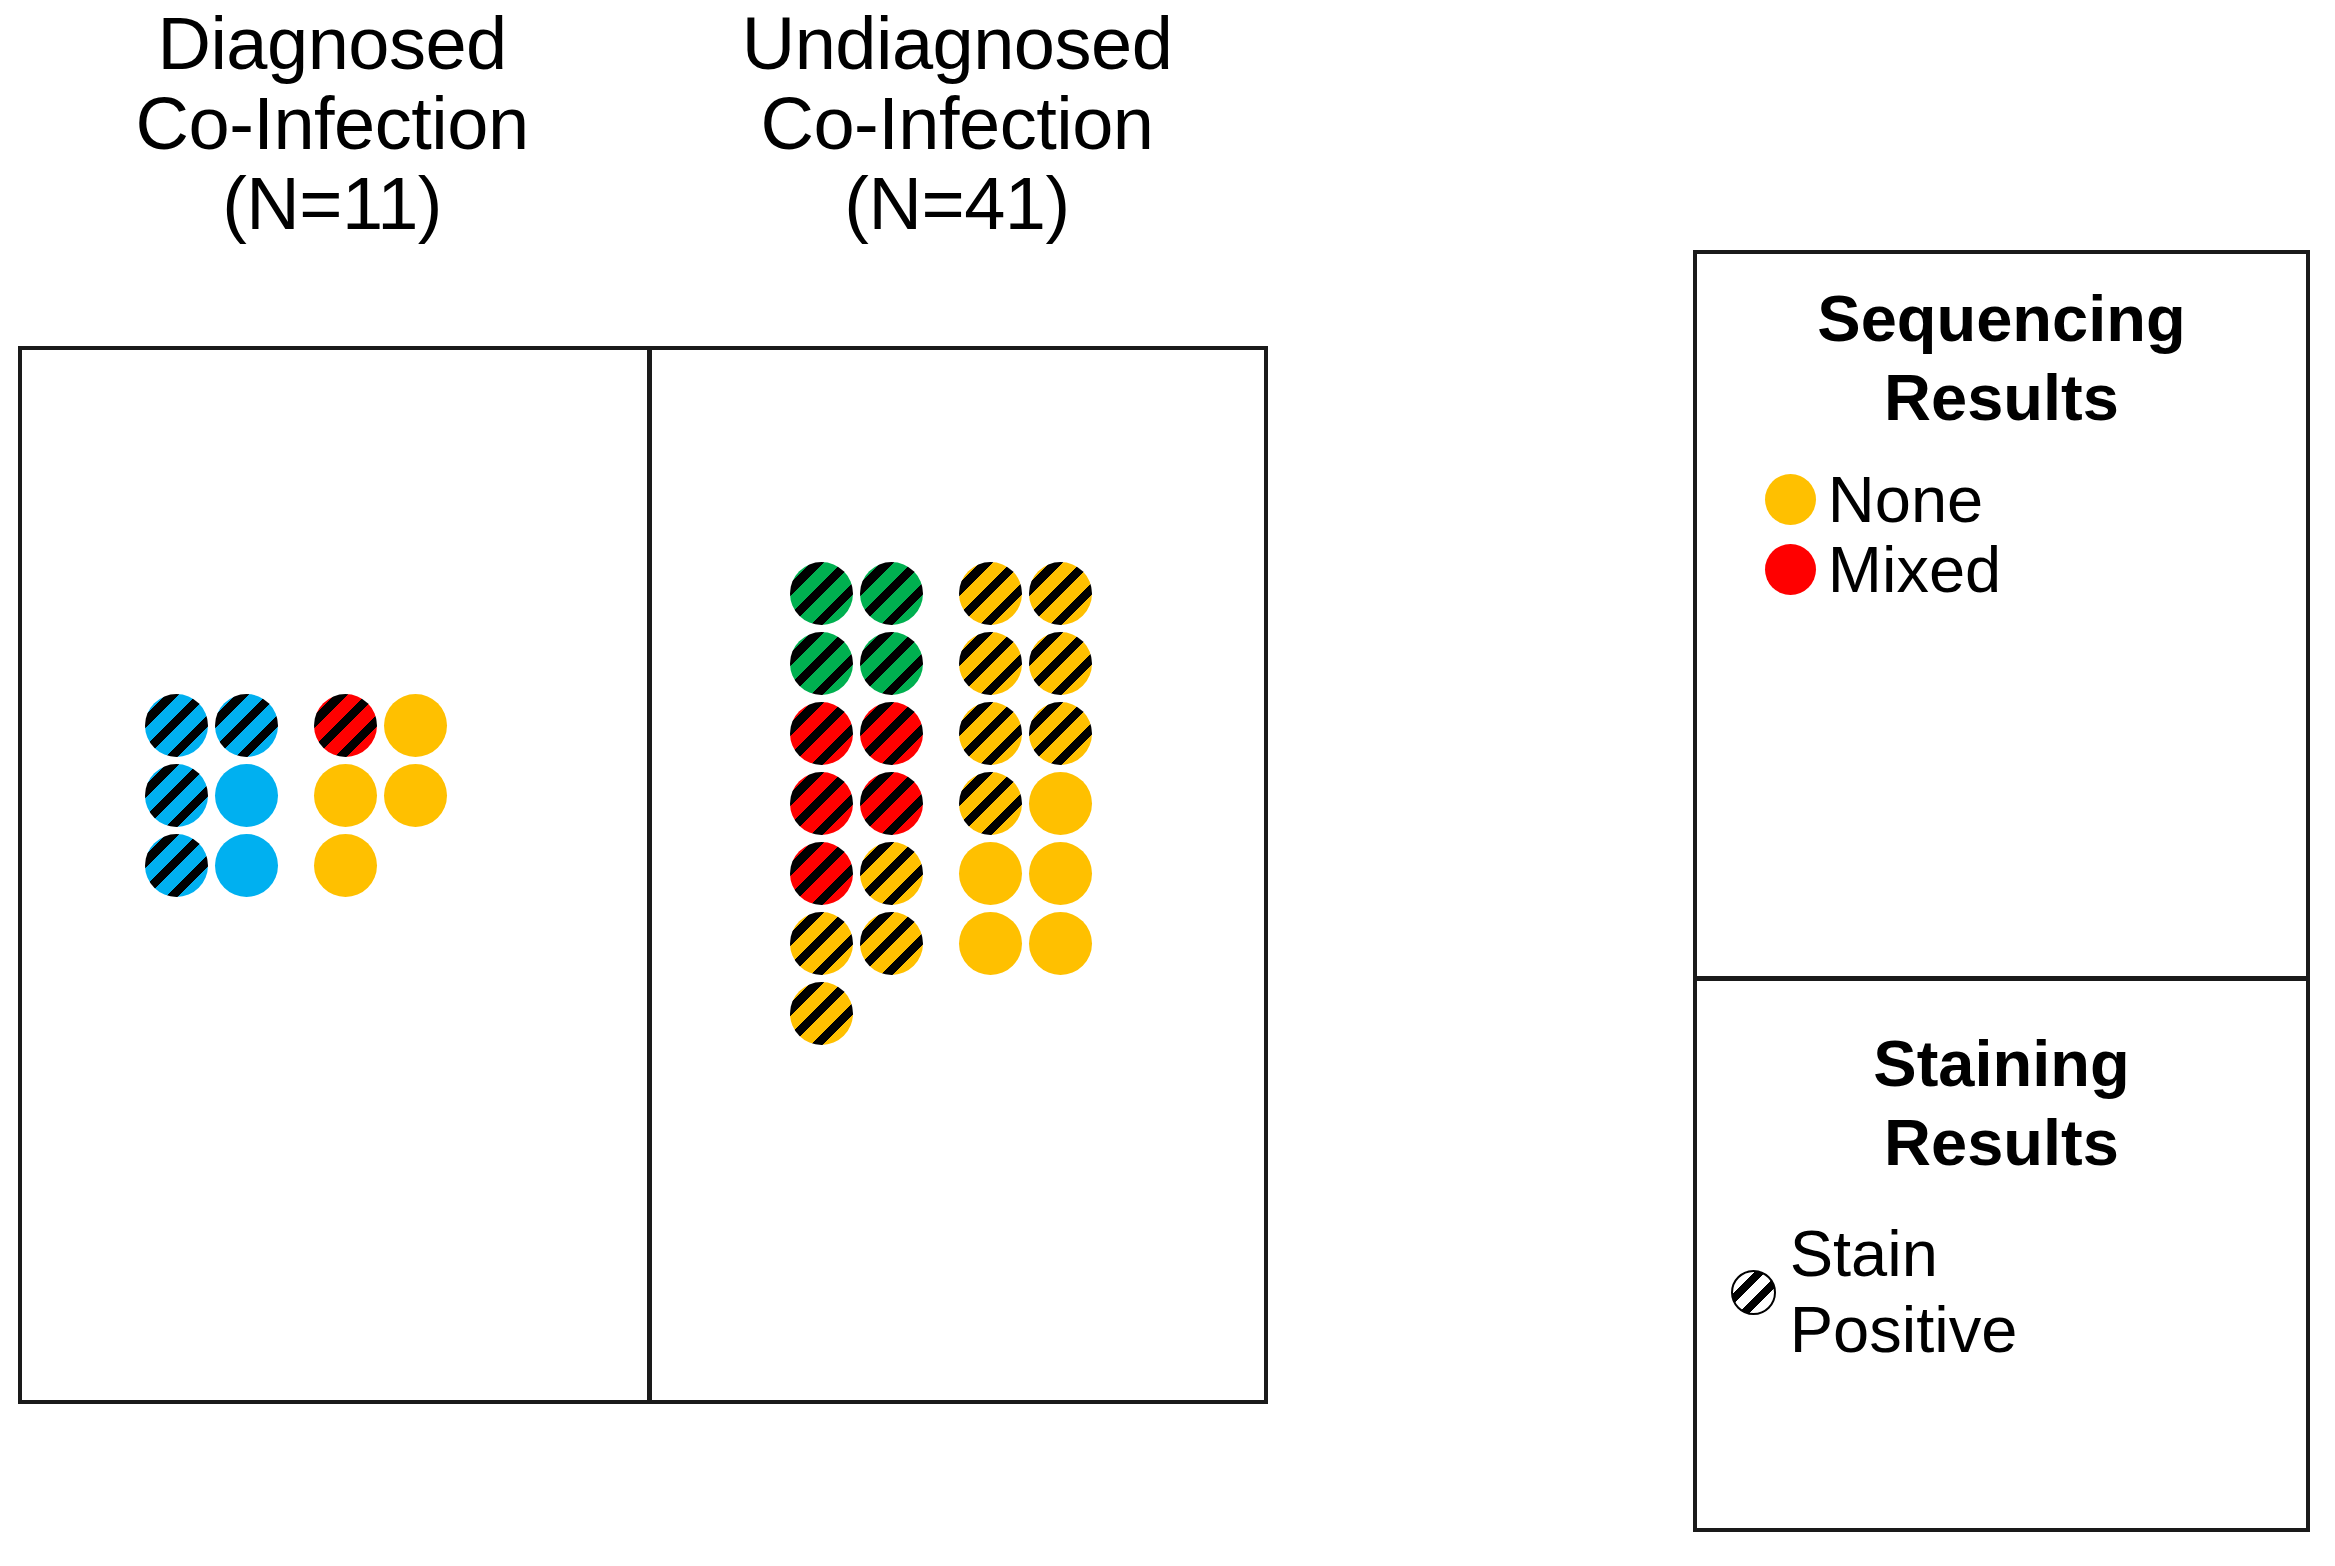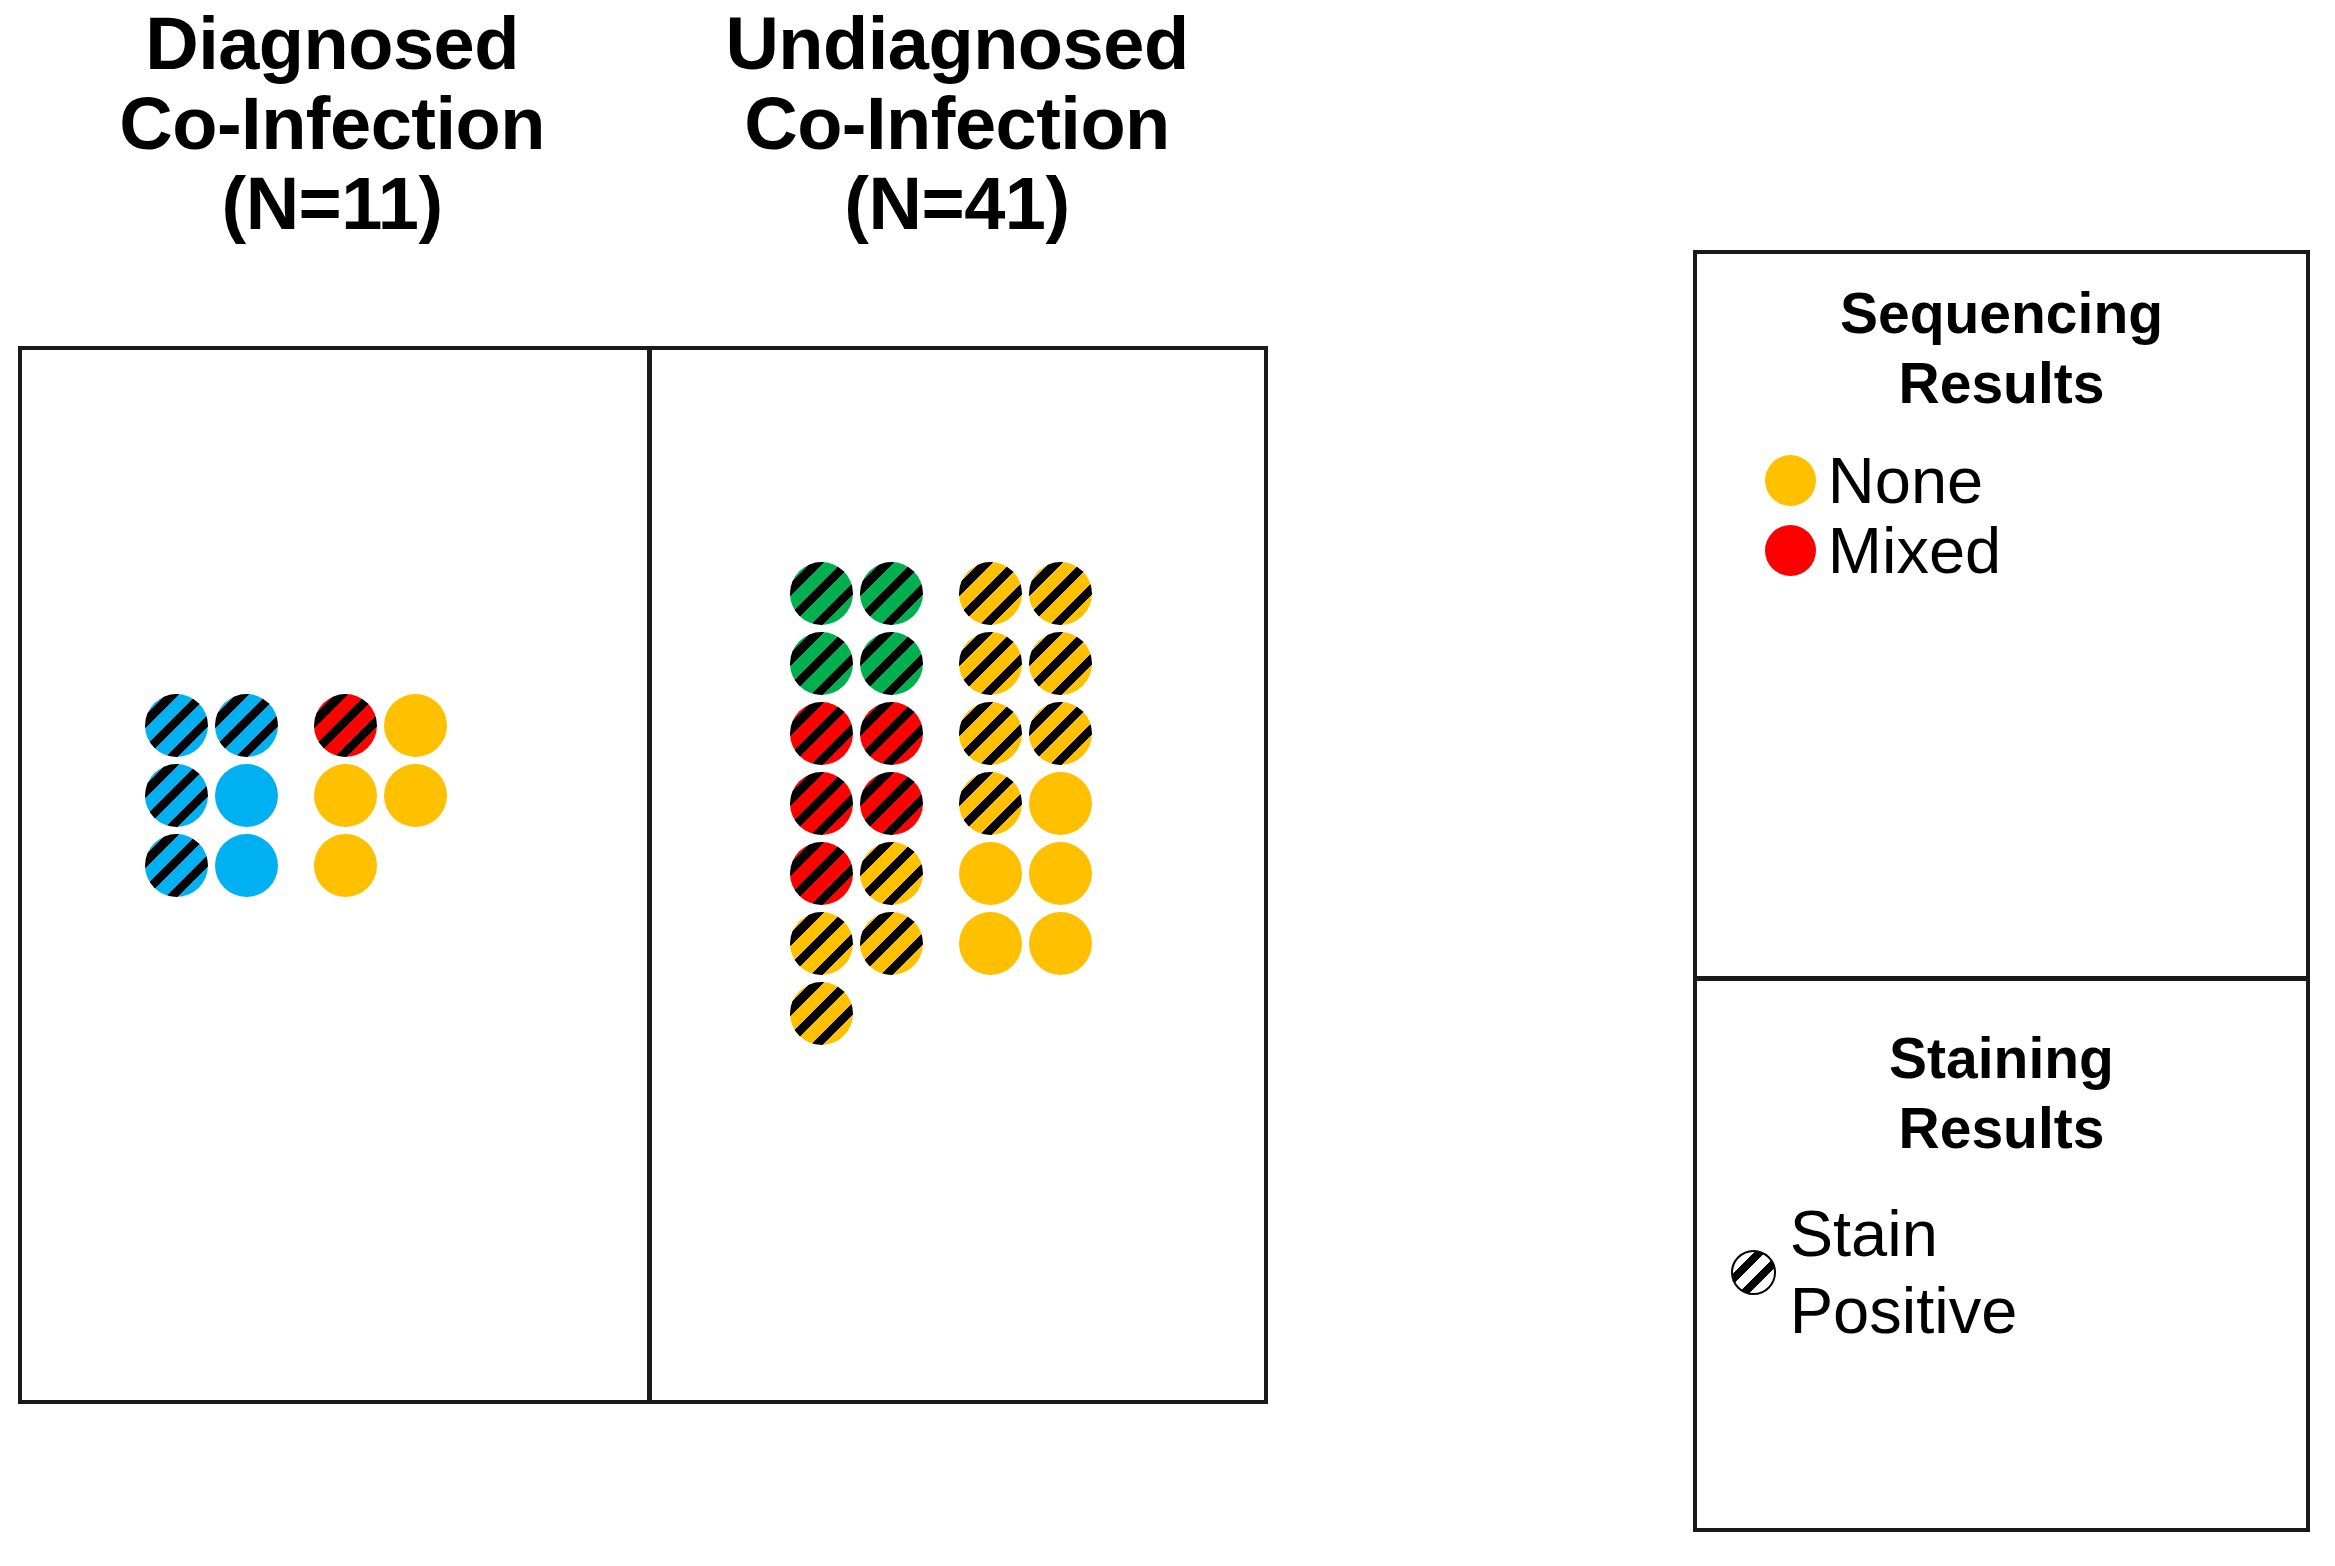--- a/index.html
+++ b/index.html
@@ -12,21 +12,21 @@
     height: 1566px;
     position: relative;
     font-family: "Liberation Sans", sans-serif;
     overflow: hidden;
   }
 
   
   .col-title {
     position: absolute;
     text-align: center;
-    font-weight: bold;
+    font-weight: normal;
     font-size: 74px;
     line-height: 1.08;
     color: #000000;
     letter-spacing: -0.5px;
     white-space: pre-line;
   }
   #title-diagnosed { left: 17.6px;  top: 3.9px;  width: 629px; }
   #title-undiagnosed { left: 647px; top: 3.9px; width: 620px; }
 
   
@@ -130,21 +130,21 @@
     background: #1a1a1a;
   }
 
   .legend-section { position: absolute; width: 617px; left: 1693px; }
   #legend-seq    { top: 250px; height: 726px; }
   #legend-stain  { top: 981px; height: 551px; }
 
   .legend-title {
     text-align: center;
     font-weight: bold;
-    font-size: 57px;
+    font-size: 65px;
     line-height: 1.22;
     color: #000000;
     white-space: pre-line;
     padding-top: 29px;
   }
   #legend-stain .legend-title { padding-top: 43px; }
 
   .legend-items {
     margin-top: 27.4px;
     padding-left: 72px;

